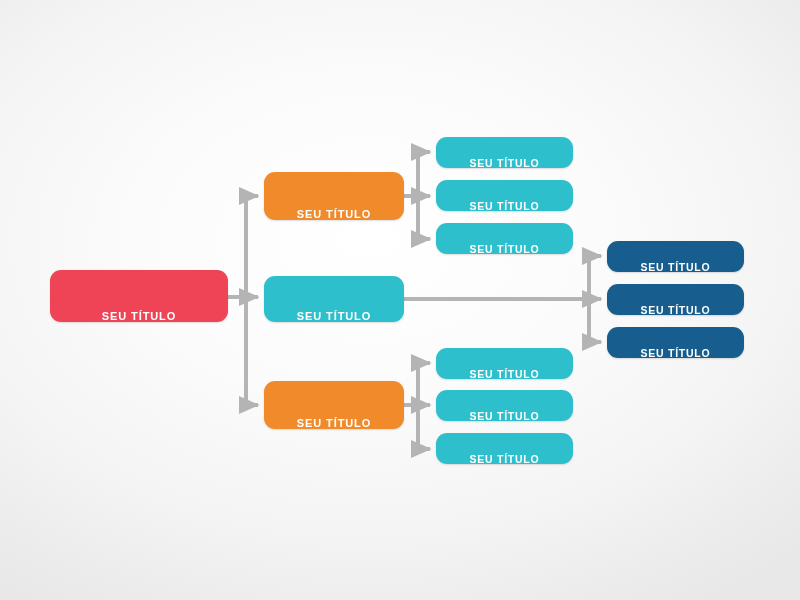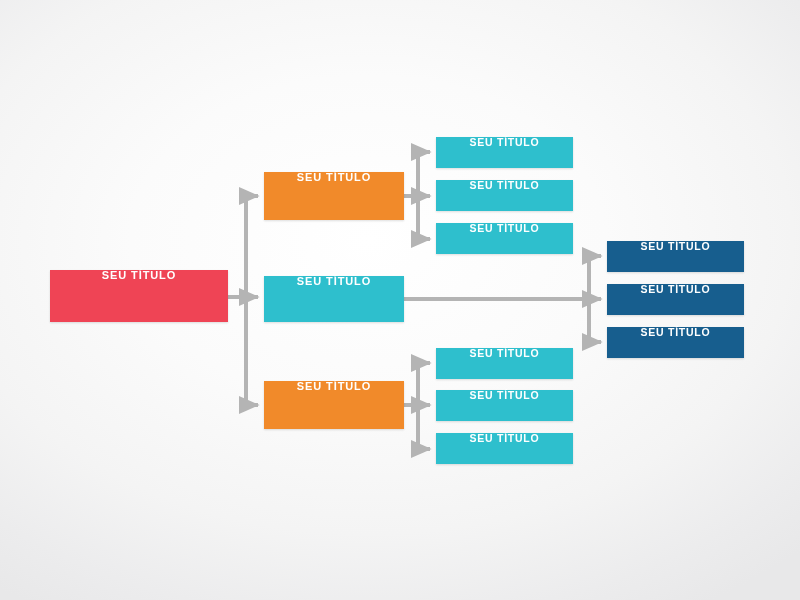--- a/index.html
+++ b/index.html
@@ -29,27 +29,28 @@
     left: 0;
     top: 0;
     width: 800px;
     height: 600px;
     pointer-events: none;
   }
   .node {
     position: absolute;
     box-sizing: border-box;
     display: flex;
-    align-items: flex-start;
+    align-items: flex-end;
     justify-content: center;
     color: #ffffff;
     font-weight: bold;
     letter-spacing: 0.6px;
     text-align: center;
     box-shadow: 0 1px 2px rgba(0,0,0,0.13);
+    border-radius: 11px;
   }
   .node-label {
     display: block;
     line-height: 1;
     white-space: nowrap;
   }
   .node.root {
     font-size: 11px;
     letter-spacing: 0.9px;
   }

